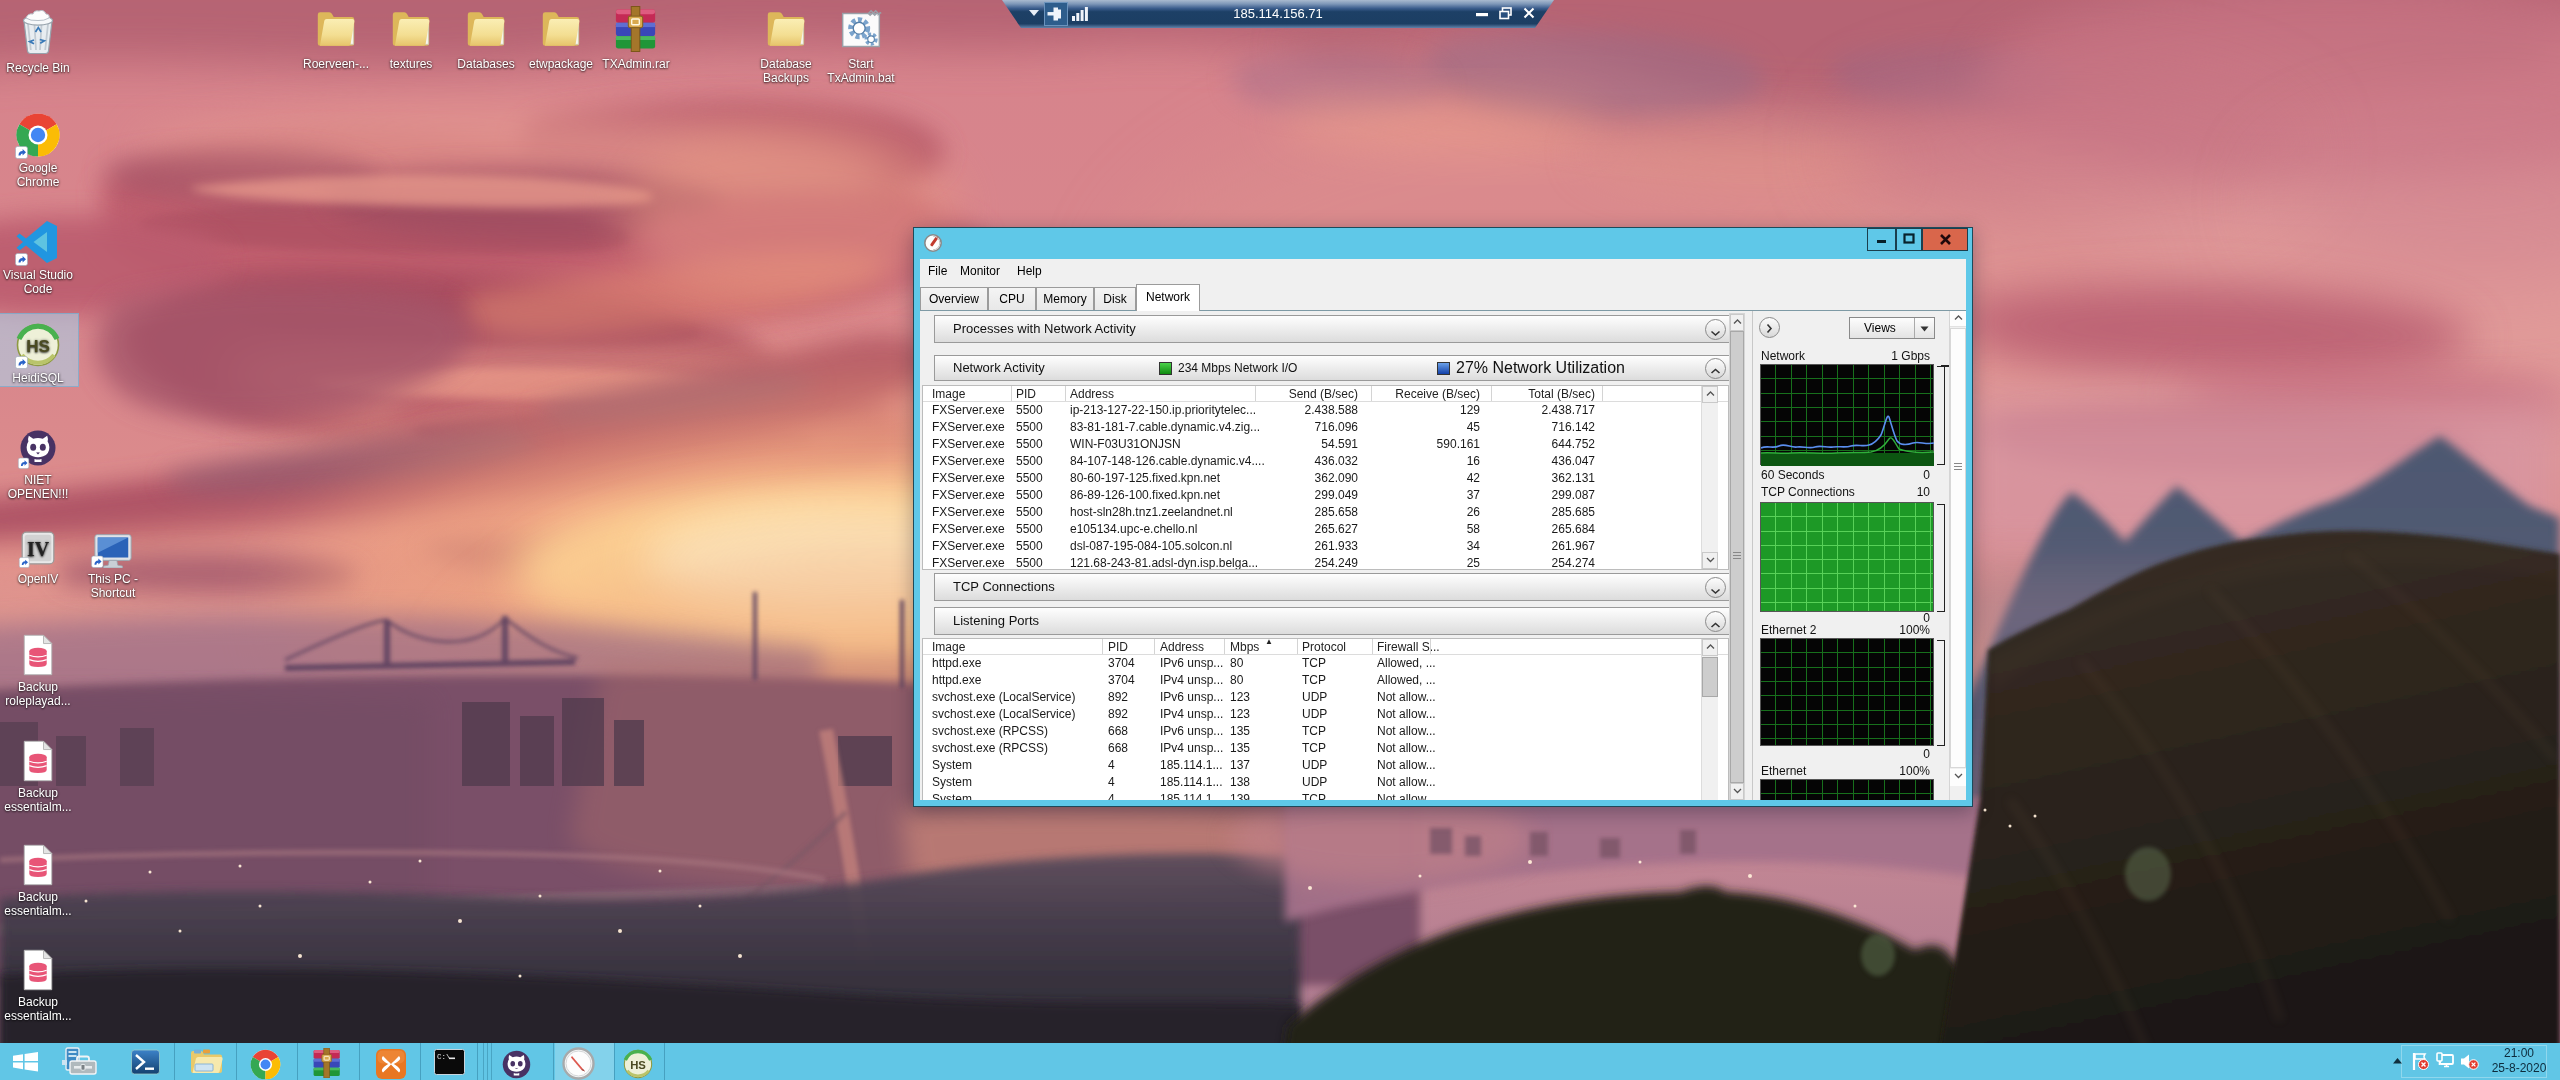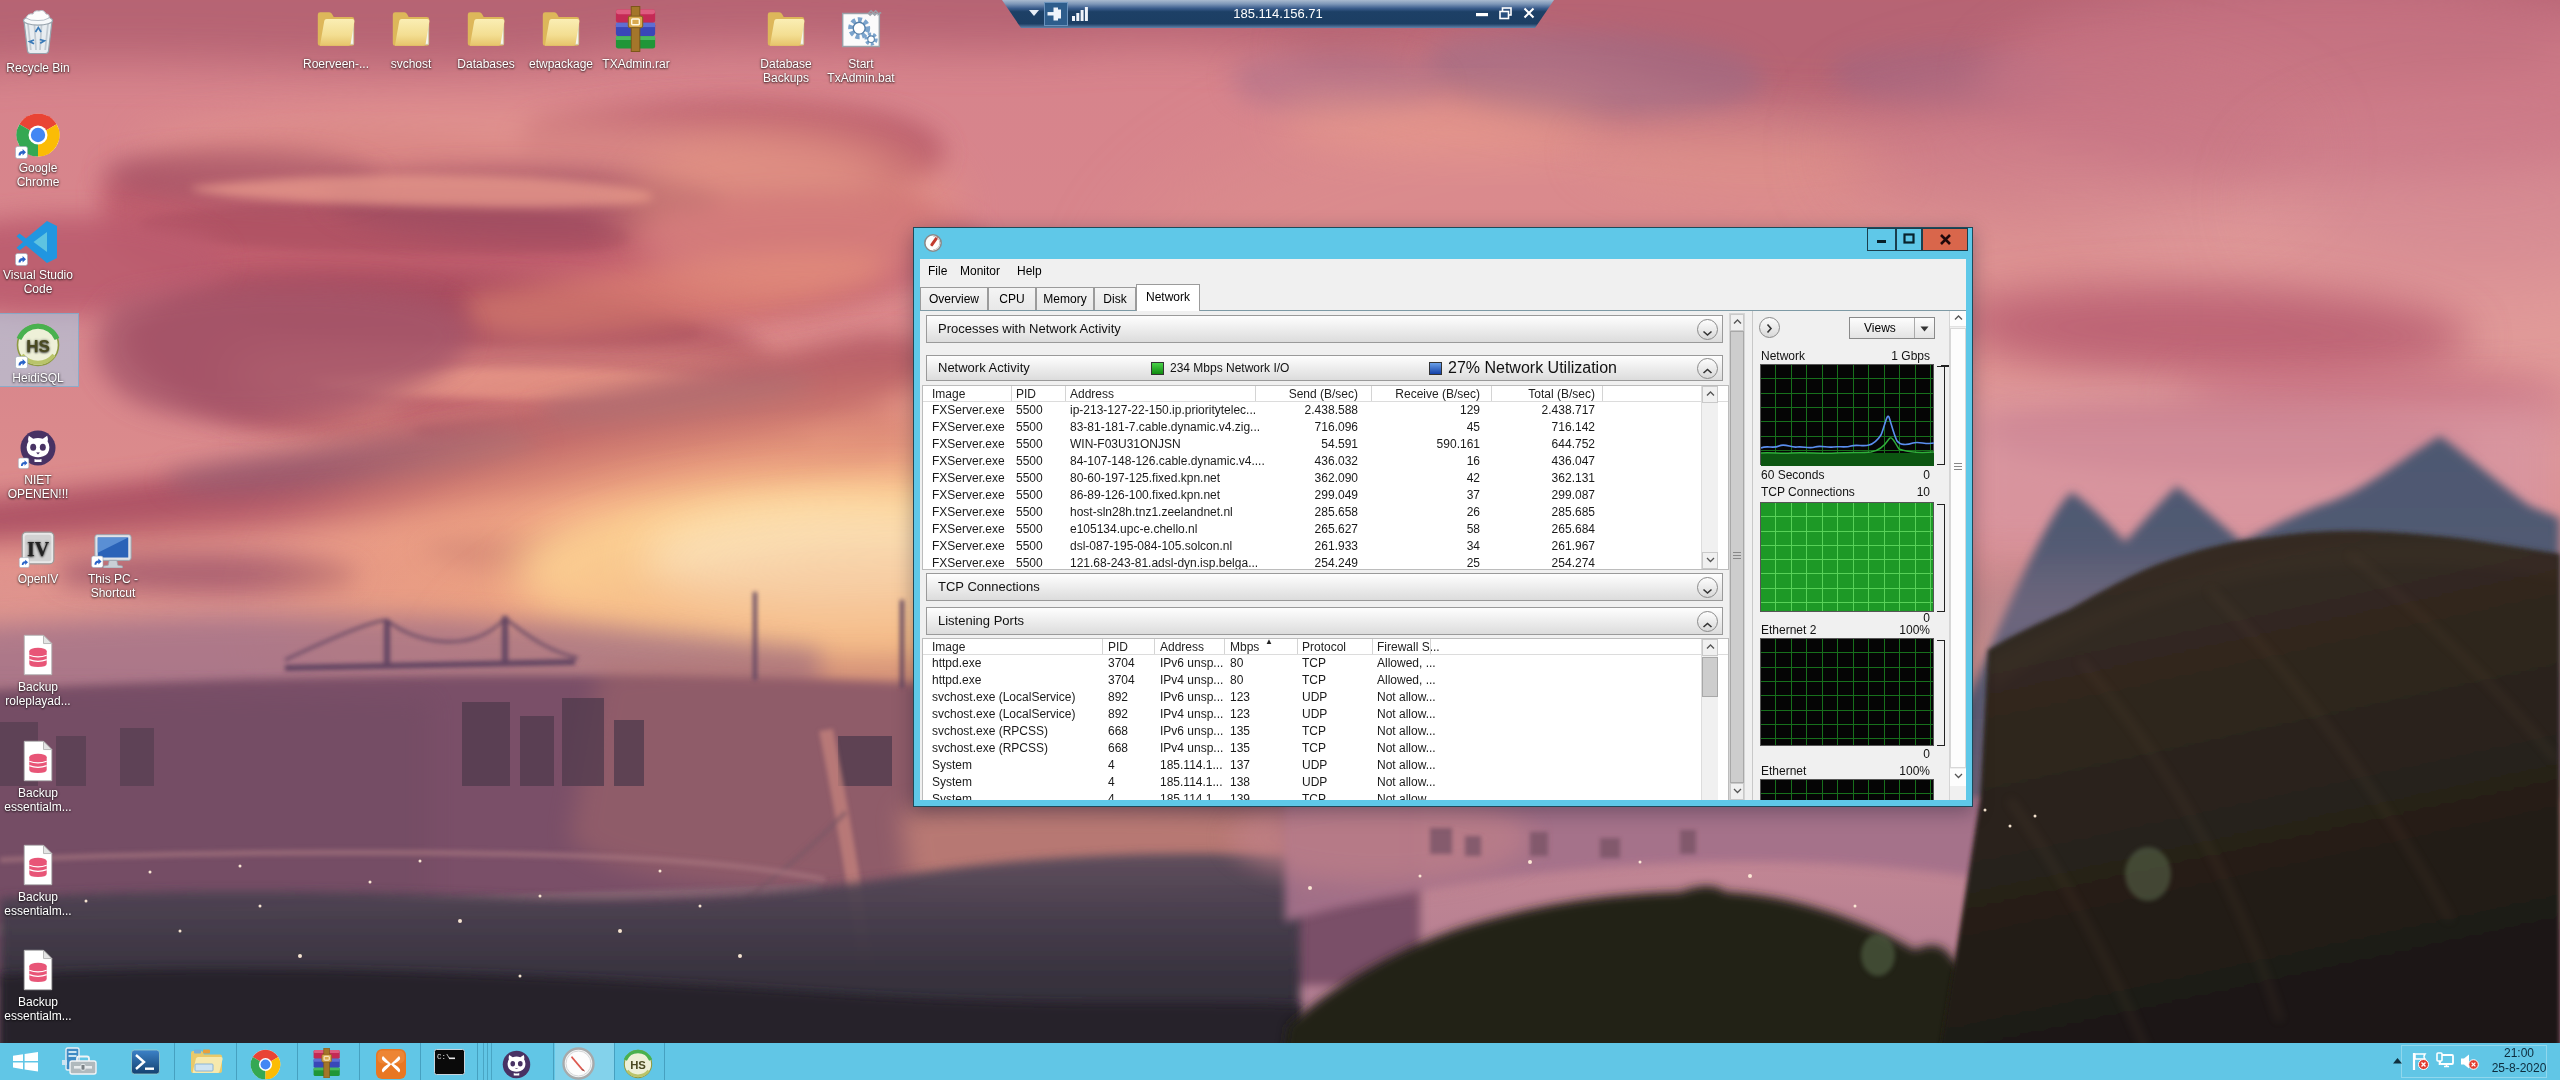--- a/index.html
+++ b/index.html
@@ -11,21 +11,21 @@
 #rm .tico{position:absolute;left:9px;top:5px;width:20px;height:20px}
 #rm .ttl{position:absolute;left:0;right:0;top:7px;text-align:center;font-size:13px;color:#111}
 .wbtn{position:absolute;top:0;height:23px;border:1px solid #1a3f4e;background:#5fc8e8;text-align:center}
 .wbtn svg{margin-top:4px}
 #rm .menubar{position:absolute;left:6px;top:31px;width:1046px;height:24px;background:#f0f0f0;line-height:24px}
 #rm .menubar span{margin-left:0;position:absolute;top:0}
 #rm .tabbar{position:absolute;left:6px;top:55px;width:1046px;height:27px;background:#f0f0f0}
 .tab{position:absolute;top:4px;height:23px;background:linear-gradient(#f4f4f4,#e8e8e8);border:1px solid #9b9b9b;border-bottom:none;line-height:22px;text-align:center}
 .tab.act{top:1px;height:27px;background:#fff;line-height:25px;z-index:2}
 #rm .content{position:absolute;left:6px;top:82px;width:1046px;height:490px;overflow:hidden;background:#f0f0f0;border-top:1px solid #7e9aa5}
-.hdrbar{position:absolute;left:6px;width:797px;height:28px;background:linear-gradient(#fefefe,#dcdcdc);border:1px solid #9a9a9a;font-size:13px;color:#111;line-height:26px;padding-left:11px}
+.hdrbar{position:absolute;left:14px;width:797px;height:28px;background:linear-gradient(#fefefe,#dcdcdc);border:1px solid #9a9a9a;font-size:13px;color:#111;line-height:26px;padding-left:18px}
 .chev{position:absolute;right:4px;top:3px;width:21px;height:21px;border-radius:50%;border:1px solid #8a8a8a;background:linear-gradient(#fdfdfd,#d8d8d8);text-align:center}
 .rtbl{position:absolute;left:2px;width:807px;background:#fff;border:1px solid #bcbcbc;overflow:hidden}
 .thead{position:relative;height:16px;border-bottom:1px solid #dcdcdc;font-size:12px;color:#222}
 .trow{position:relative;height:17px;font-size:12px;color:#1a1a1a;white-space:nowrap}
 .trow span,.thead span{position:absolute;top:1px}
 .csep{position:absolute;top:0;height:15px;width:1px;background:#d4d4d4}
 .vsb{position:absolute;width:17px;background:#f0f0f0;border-left:1px solid #dcdcdc}
 .sbtn{position:absolute;left:0;width:16px;height:17px;background:#f0f0f0;border:1px solid #c9c9c9;color:#555;font-size:9px;text-align:center;line-height:15px}
 .glabel{position:absolute;font-size:12px;color:#111}
 .graph{position:absolute;left:846px;width:174px;border:1px solid #555;background:#050505}
@@ -405,21 +405,21 @@
 <div class="dico" style="left:296px;top:6px">
     <svg width="48" height="46" viewBox="0 0 48 48">
       <use href="#gfolder"></use>
     </svg>
     <div style="margin-top:6px">Roerveen-...</div>
   </div>
 <div class="dico" style="left:371px;top:6px">
     <svg width="48" height="46" viewBox="0 0 48 48">
       <use href="#gfolder"></use>
     </svg>
-    <div style="margin-top:6px">svchost</div>
+    <div style="margin-top:6px">textures</div>
   </div>
 <div class="dico" style="left:446px;top:6px">
     <svg width="48" height="46" viewBox="0 0 48 48">
       <use href="#gfolder"></use>
     </svg>
     <div style="margin-top:6px">Databases</div>
   </div>
 <div class="dico" style="left:521px;top:6px">
     <svg width="48" height="46" viewBox="0 0 48 48">
       <use href="#gfolder"></use>

